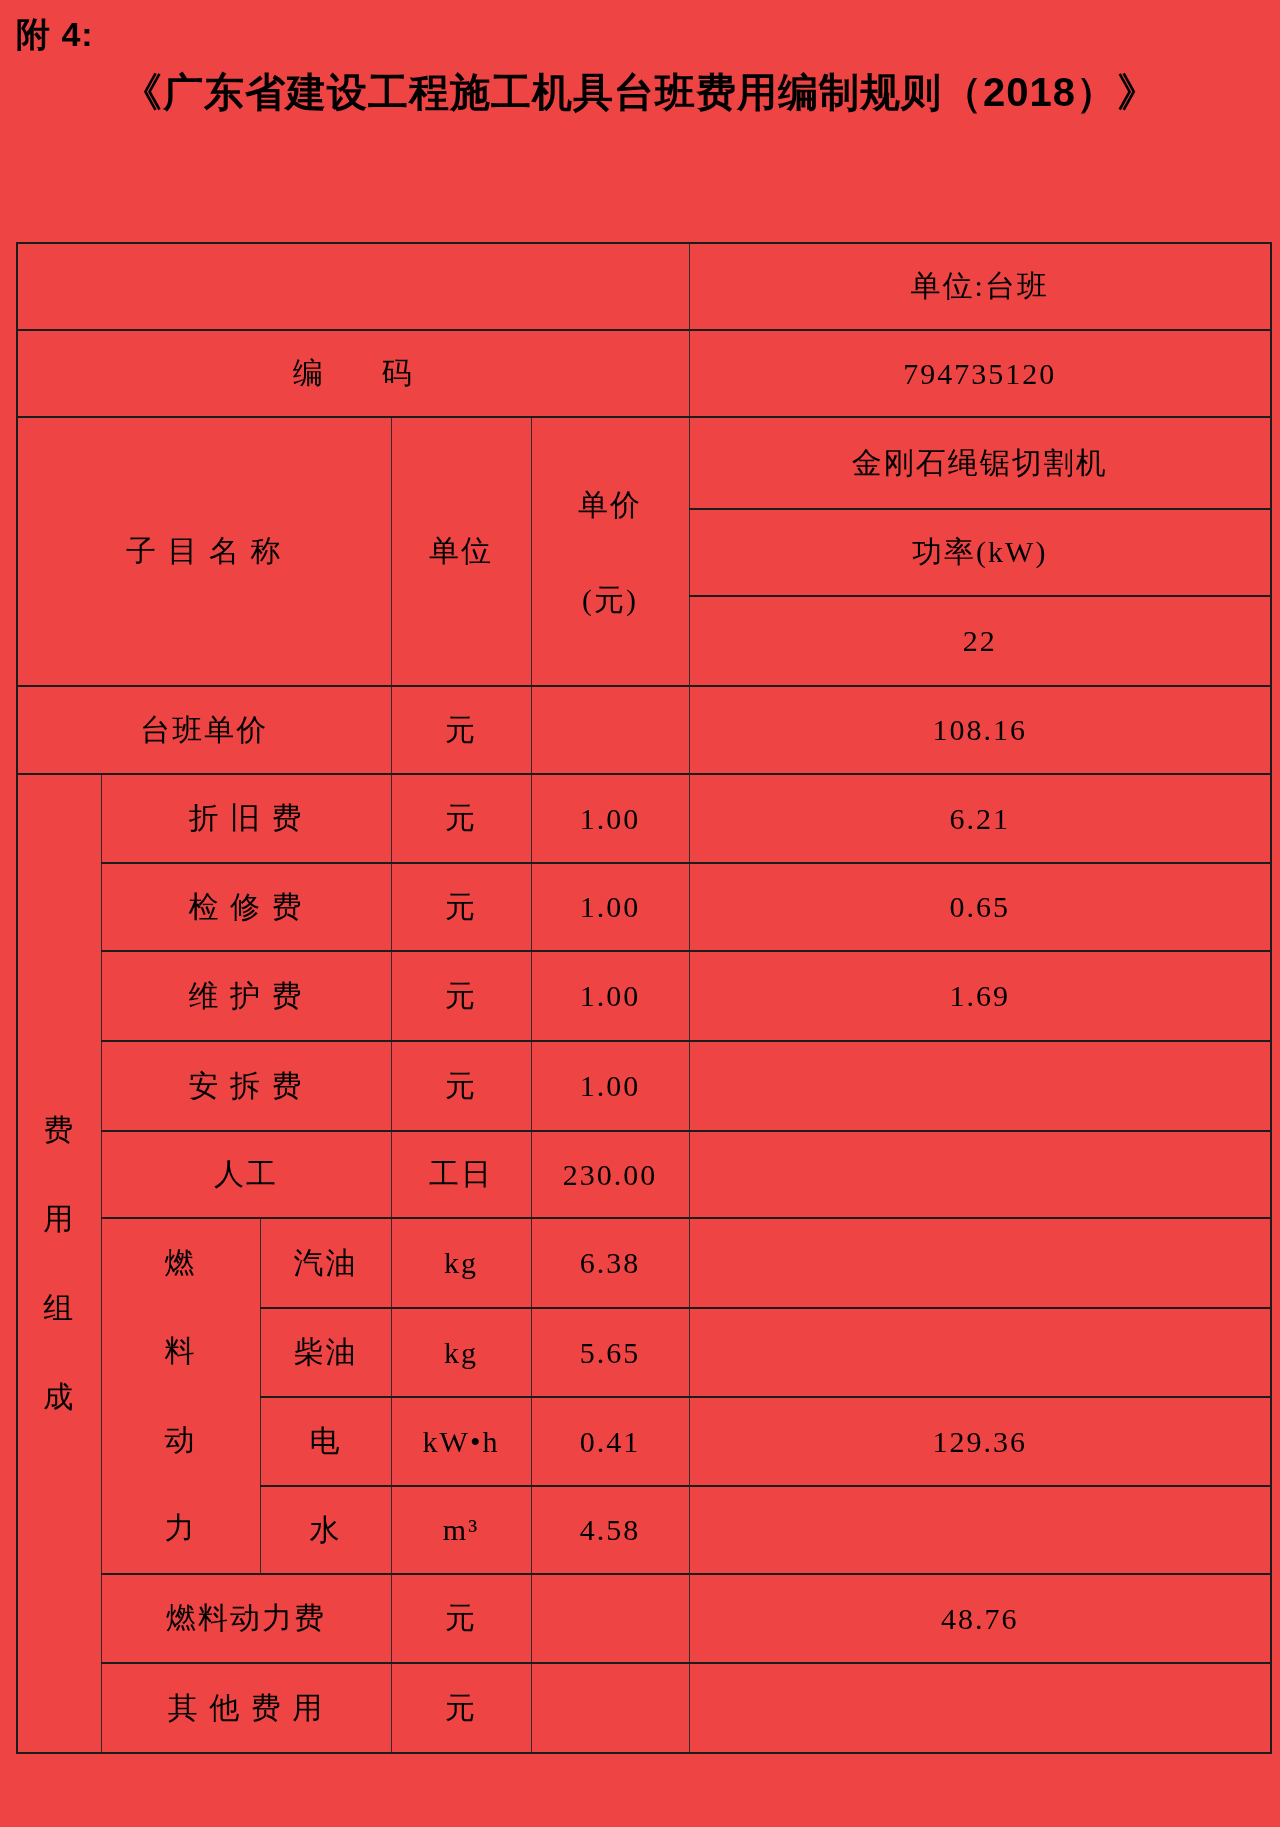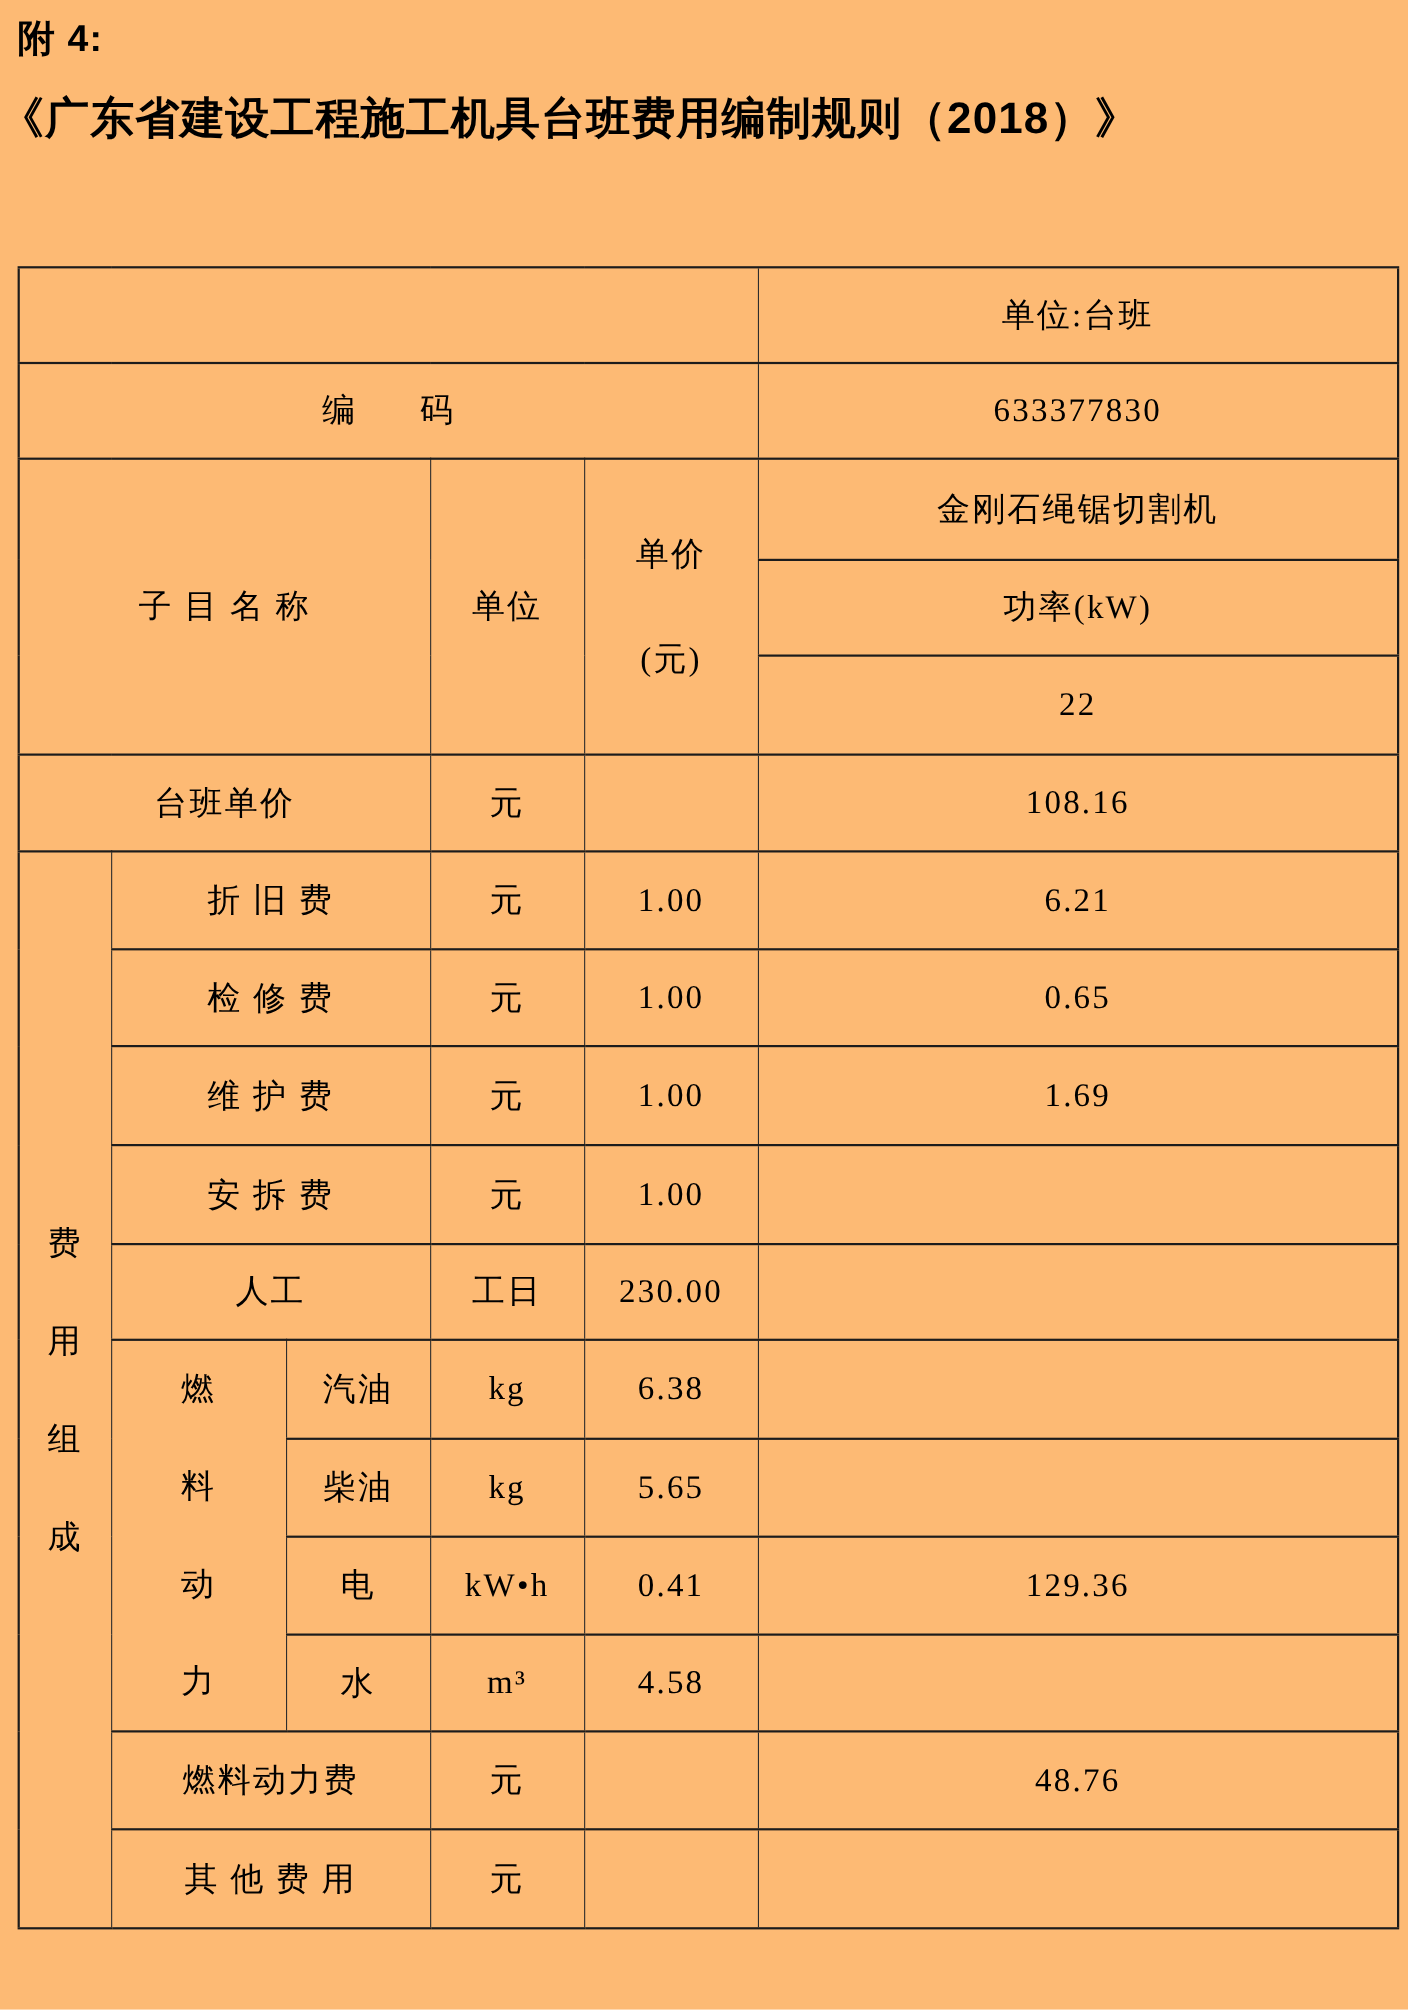--- a/index.html
+++ b/index.html
@@ -1,30 +1,31 @@
 <!DOCTYPE html>
 <html><head>
 <meta charset="utf-8">
 <style>
   html,body { margin:0; padding:0; background:#ffffff; }
   .page {
     position:relative;
     width:1280px; height:1827px;
-    background:#fdba74;
+    background:#ef4444;
     color:#000000;
     font-family:"Liberation Serif","DejaVu Serif",serif;
     overflow:hidden;
   }
   .attachment {
     position:absolute; top:12px; left:16px;
     font-family:"Liberation Sans","DejaVu Sans",sans-serif;
     font-weight:bold; font-size:34px; letter-spacing:1px;
   }
   .doc-title {
-    position:absolute; top:80px; left:0; width:100%;
+    position:absolute; top:65px; left:0; width:100%;
+    text-align:center;
     font-family:"Liberation Sans","DejaVu Sans",sans-serif;
     font-weight:bold; font-size:40px; letter-spacing:1px;
     white-space:nowrap;
   }
   .doc-subtitle {
     position:absolute; top:160px; left:0; width:100%;
     text-align:center;
     font-family:"Liberation Sans","DejaVu Sans",sans-serif;
     font-weight:bold; font-size:38px; letter-spacing:3px;
   }
@@ -87,21 +88,21 @@
     </colgroup>
 
     <tbody>
         <tr class="r87">
       <td colspan="5"></td>
       <td class="unit-note-cell">单位:台班</td>
     </tr>
 
     <tr class="r87">
       <td colspan="5" class="pre">编      码</td>
-      <td>633377830</td>
+      <td>794735120</td>
     </tr>
 
     <tr class="r92">
       <td colspan="3" rowspan="3">子 目 名 称</td>
       <td rowspan="3">单位</td>
       <td rowspan="3" class="price-head">
         <div>单价</div>
         <div>(元)</div>
       </td>
       <td>金刚石绳锯切割机</td>

